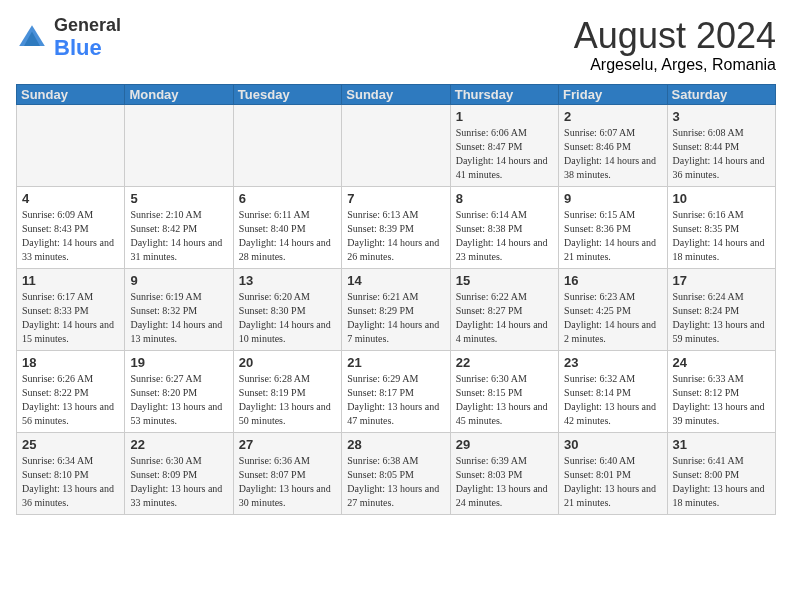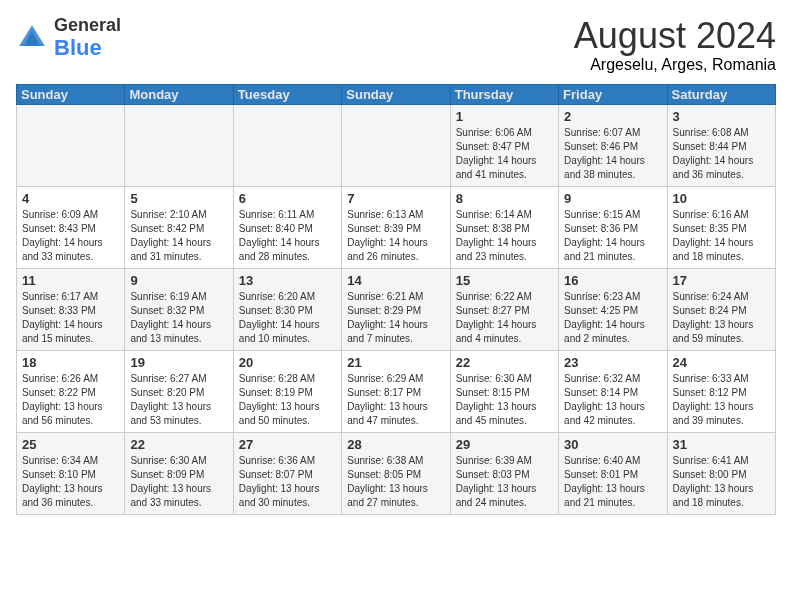--- a/index.html
+++ b/index.html
@@ -85,20 +85,21 @@
     .day-number {
       font-size: 13px;
       font-weight: bold;
       display: block;
       margin-bottom: 2px;
     }
     .day-info {
       font-size: 10px;
       line-height: 1.4;
       color: #333;
+      font-family: Liberation Serif, serif;
     }
     .empty-cell {
       background-color: #f5f5f5;
     }
   </style>
 </head>
 <body>
 
 <div class="header-area">
   <div class="logo">

